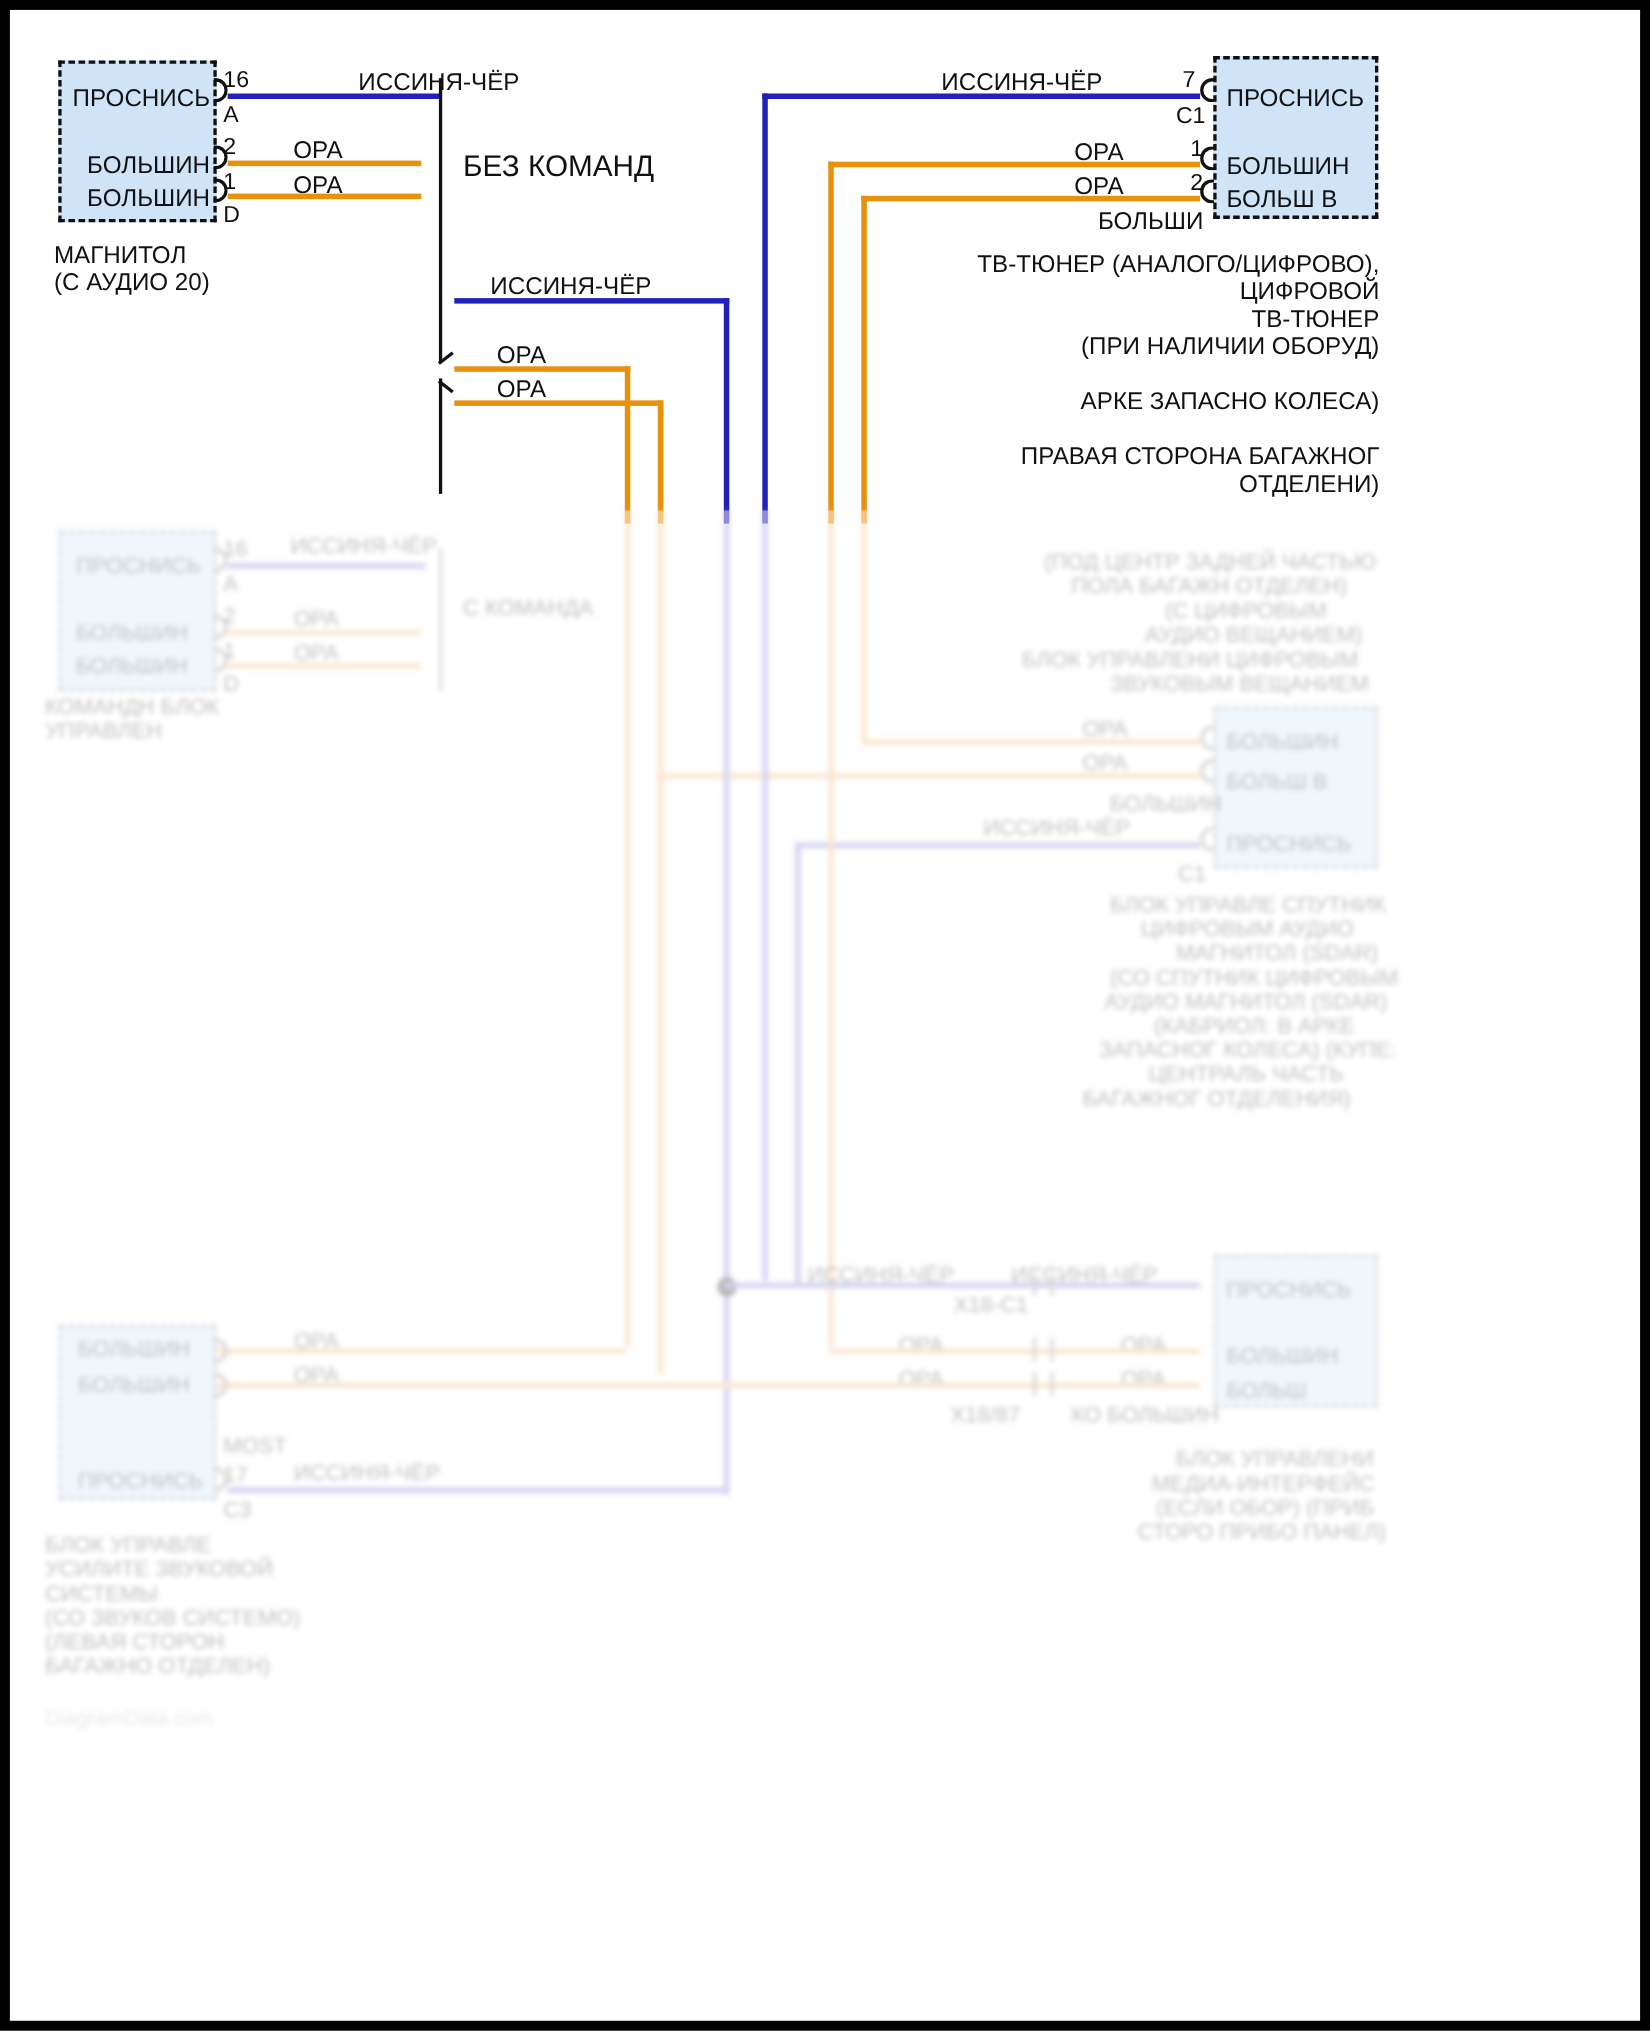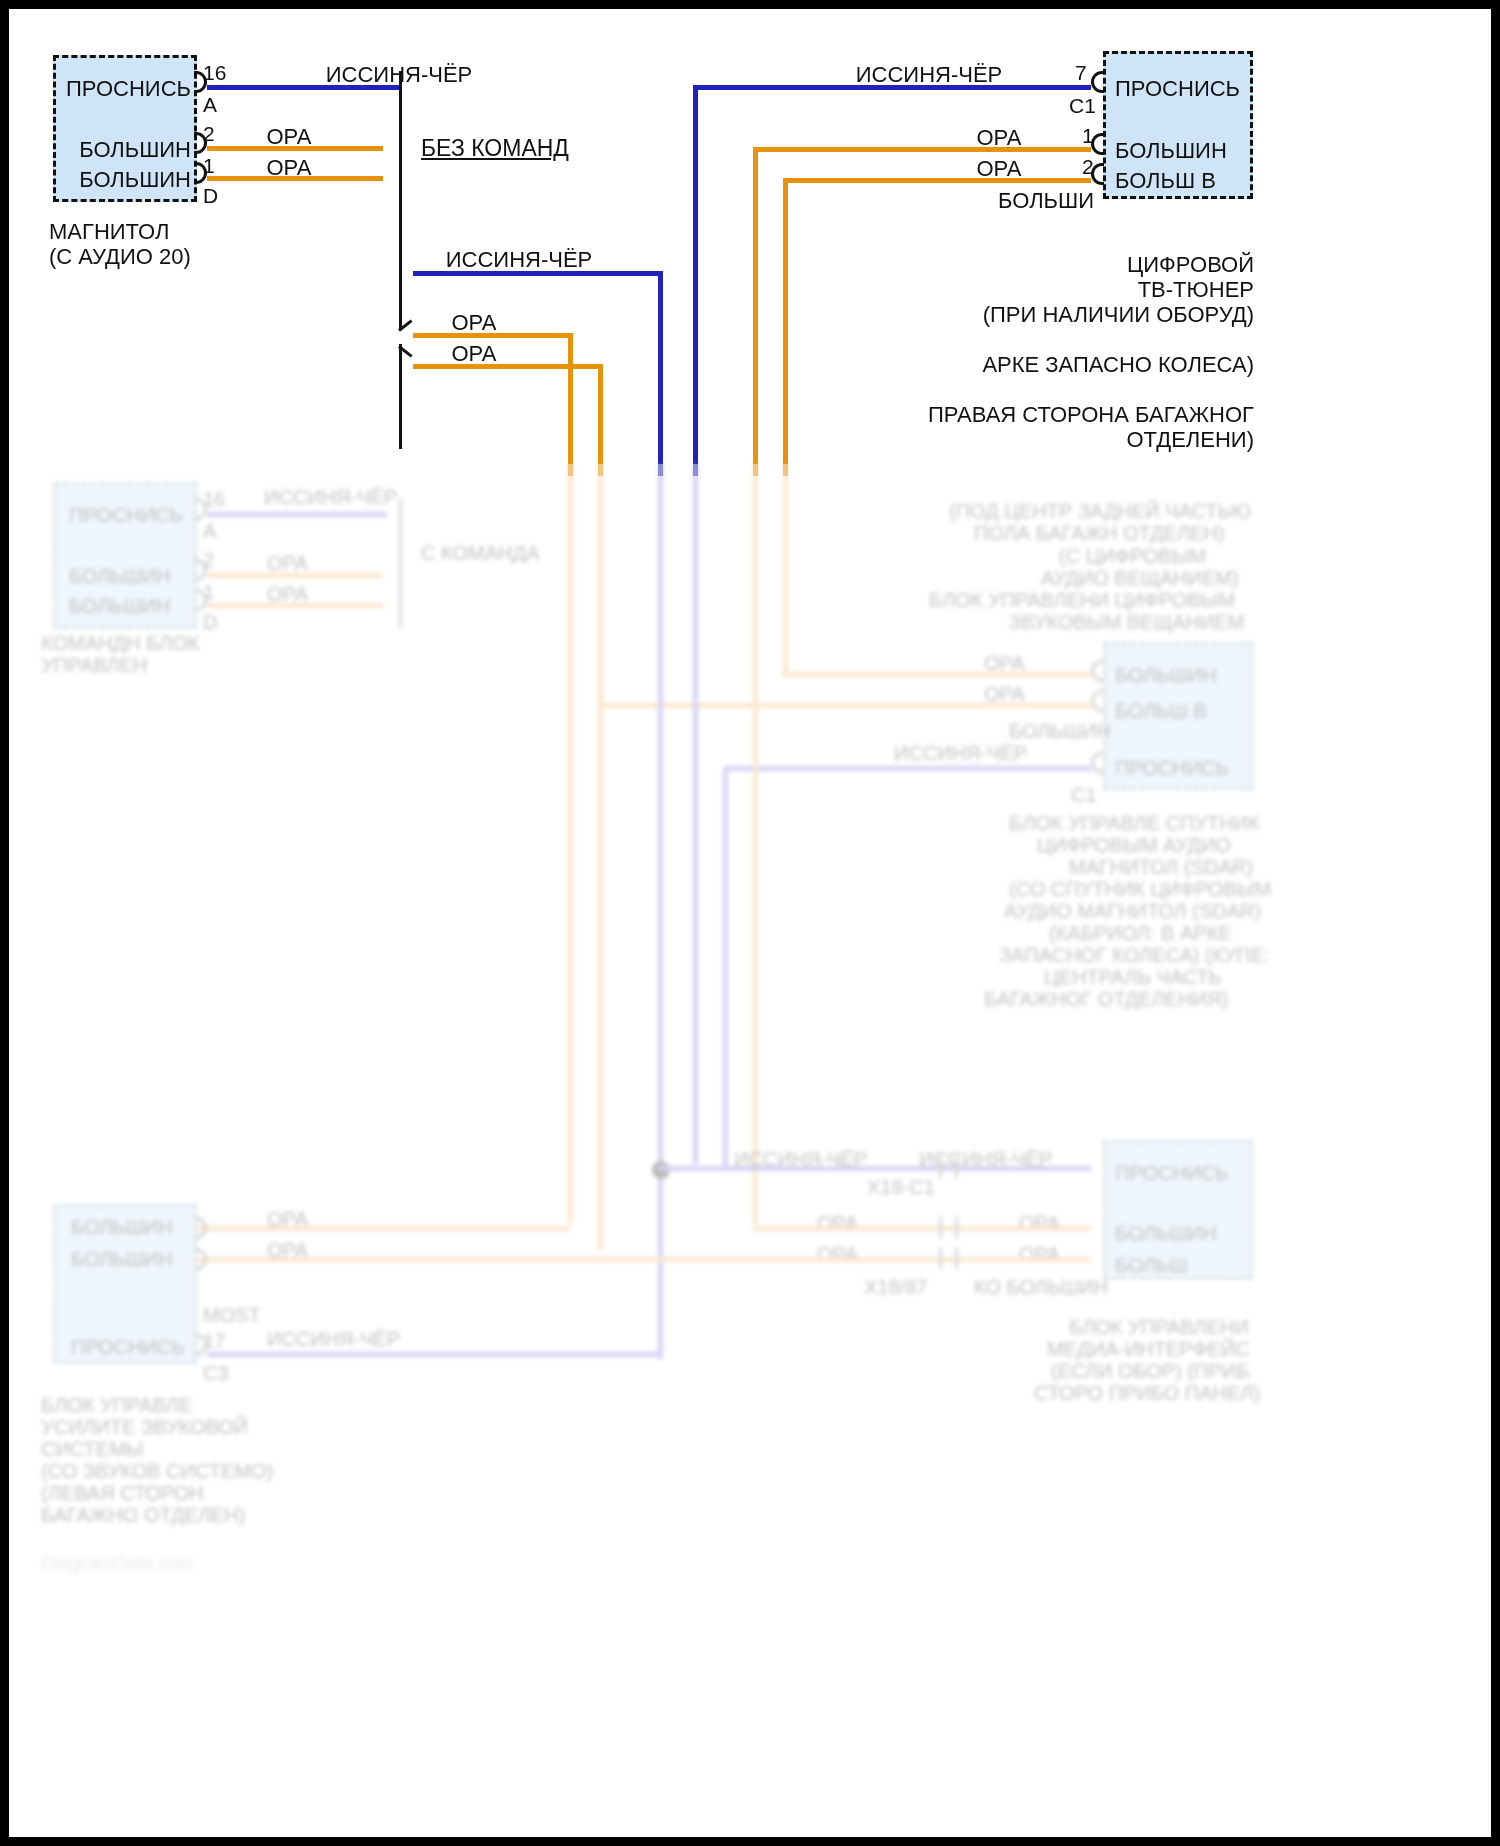--- a/index.html
+++ b/index.html
@@ -6,21 +6,21 @@
   #page{
     position:relative;
     width:1500px;height:1846px;
     background:#ffffff;
     border:9px solid #000000;
     box-sizing:border-box;
     font-family:"Liberation Sans", sans-serif;
     overflow:hidden;
   }
   .lbl{position:absolute;white-space:pre;color:#111111;font-size:22px;line-height:1.12;}
-  .lbl.big{font-size:23px;text-decoration:underline;}
+  .lbl.big{font-size:27px;}
   .ctr{text-align:center;}
   .rt{text-align:right;}
 
   
   .conn{position:absolute;background:#cfe4f7;border:3px dashed #111111;box-sizing:border-box;}
 
   
   .w{position:absolute;}
   .w.blue{background:#2222bb;}
   .w.orange{background:#e8920c;}
@@ -130,20 +130,21 @@
   <div class="lbl rt" style="left:880px;top:180px;width:205px;">БОЛЬШИ</div>
 
   <div class="w blue h" style="left:684px;top:76px;width:398px;"></div>
   <div class="w orange h" style="left:744px;top:138px;width:338px;"></div>
   <div class="w orange h" style="left:774px;top:169px;width:308px;"></div>
 
   <div class="w blue v" style="left:684px;top:76px;height:391px;"></div>
   <div class="w orange v" style="left:744px;top:138px;height:329px;"></div>
   <div class="w orange v" style="left:774px;top:169px;height:298px;"></div>
 
+  <div class="lbl rt" style="left:700px;top:219px;width:545px;">ТВ-ТЮНЕР (АНАЛОГО/ЦИФРОВО),</div>
   <div class="lbl rt" style="left:700px;top:244px;width:545px;">ЦИФРОВОЙ</div>
   <div class="lbl rt" style="left:700px;top:269px;width:545px;">ТВ-ТЮНЕР</div>
   <div class="lbl rt" style="left:700px;top:294px;width:545px;">(ПРИ НАЛИЧИИ ОБОРУД)</div>
   <div class="lbl rt" style="left:700px;top:344px;width:545px;">АРКЕ ЗАПАСНО КОЛЕСА)</div>
   <div class="lbl rt" style="left:700px;top:394px;width:545px;">ПРАВАЯ СТОРОНА БАГАЖНОГ</div>
   <div class="lbl rt" style="left:700px;top:419px;width:545px;">ОТДЕЛЕНИ)</div>
 
   <div id="blurlayer">
 
     <div class="fconn" style="left:44px;top:18px;width:144px;height:147px;"></div>

